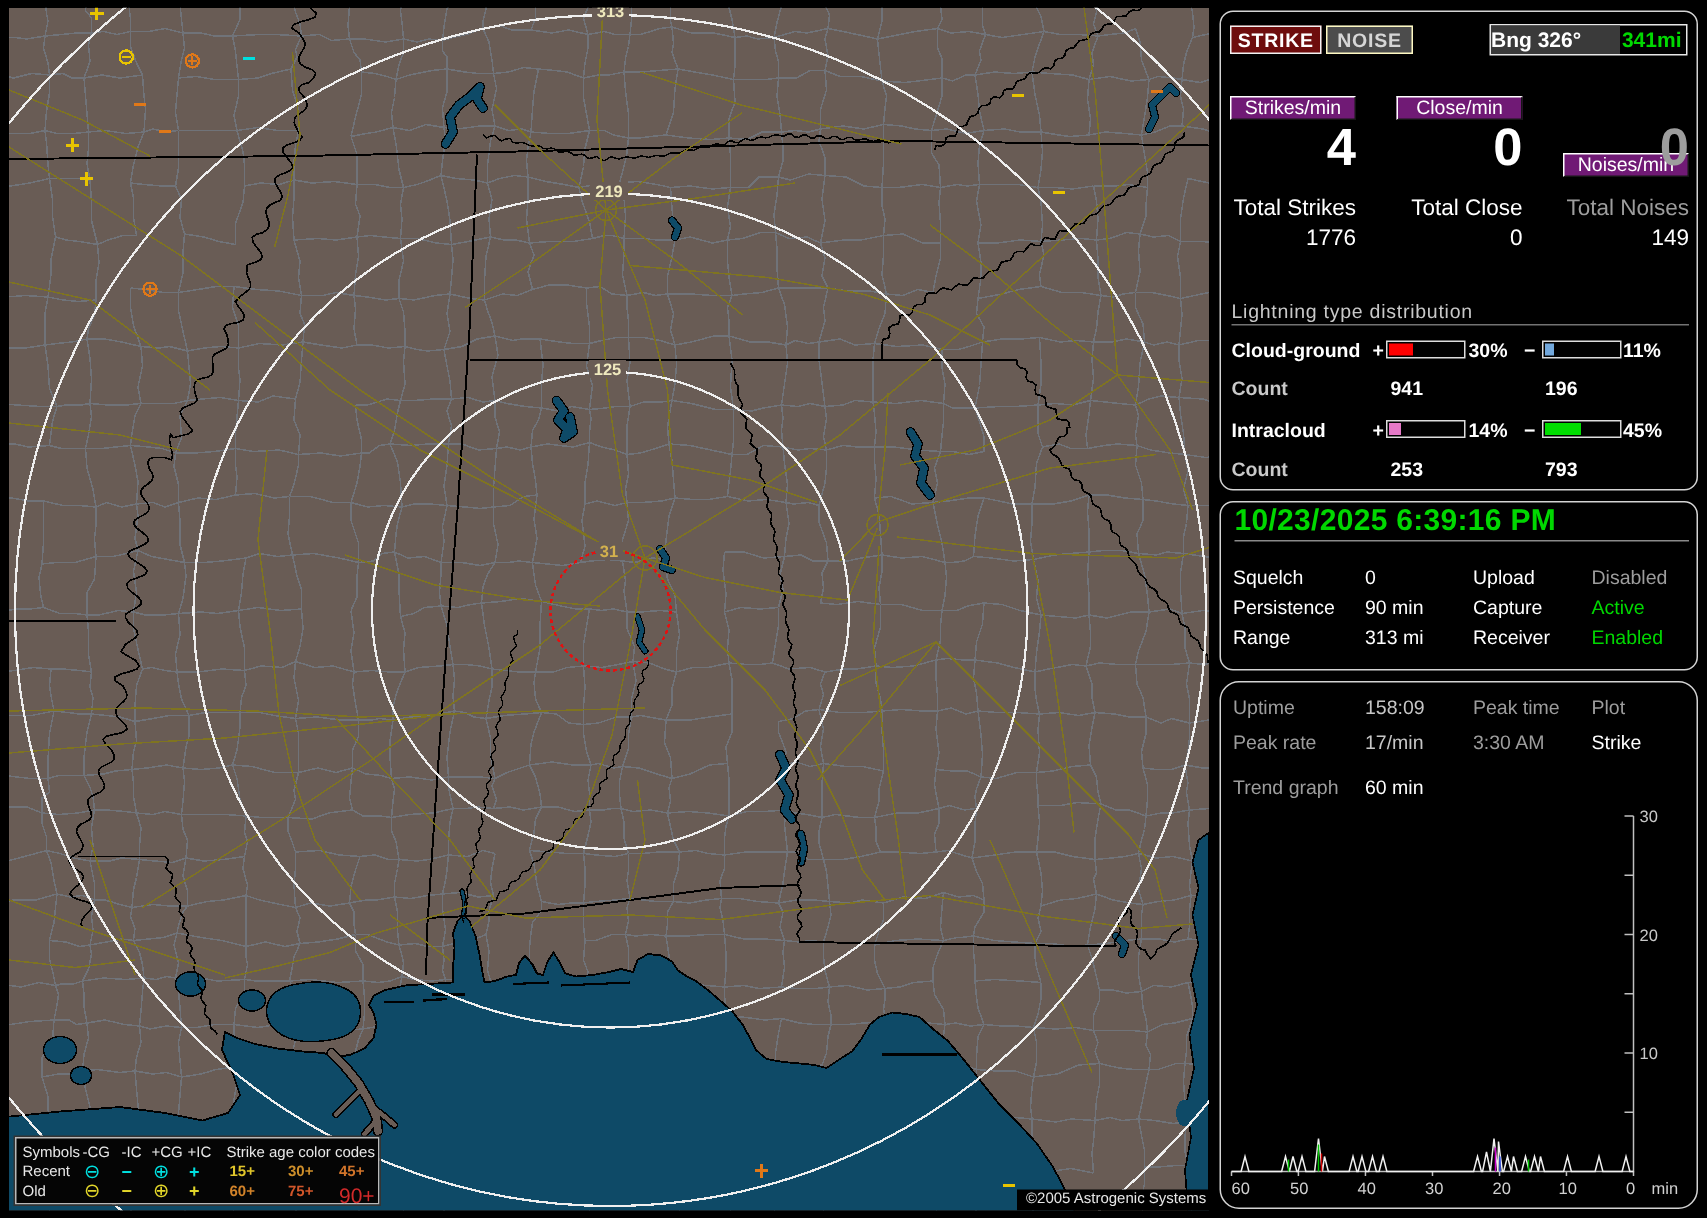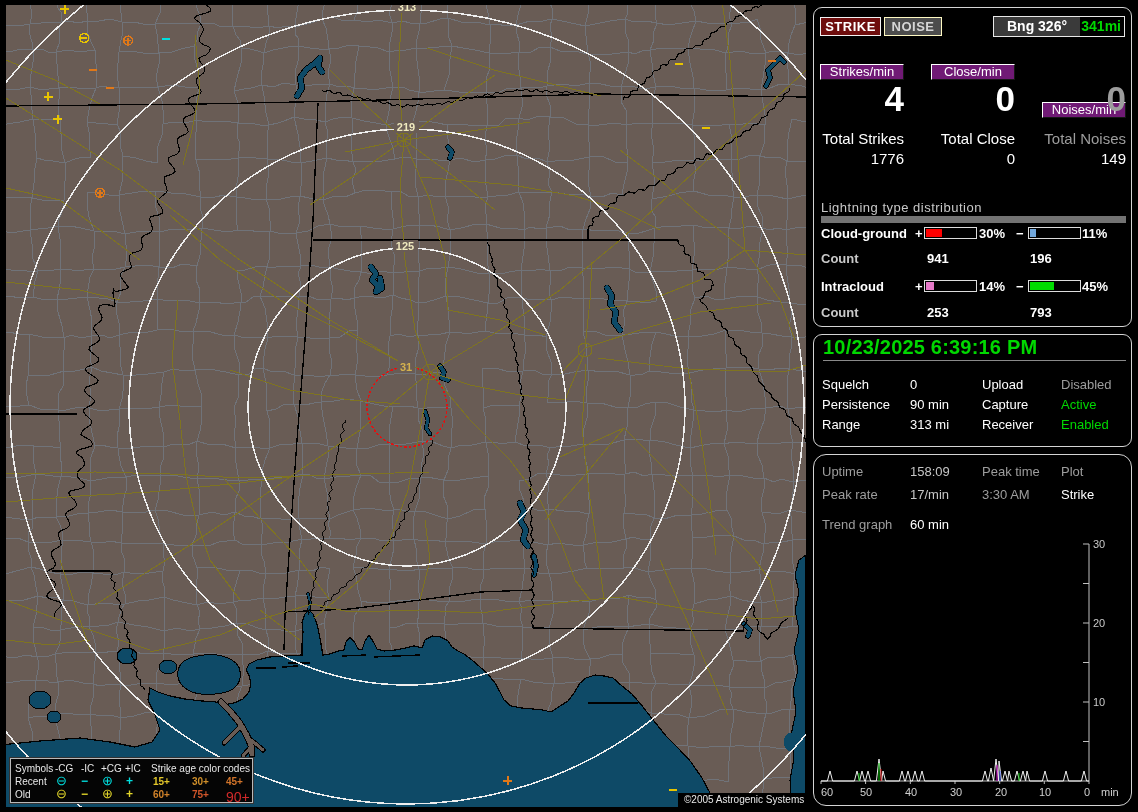--- a/index.html
+++ b/index.html
@@ -191,36 +191,36 @@
         <span style="position:absolute;left:181px;top:30px;color:#d2562a;font-weight:bold;font-size:10px;white-space:nowrap">75+</span>
         <span style="position:absolute;left:215px;top:30px;color:#d22a2a;font-weight:normal;font-size:14px;white-space:nowrap">90+</span>
       </div>
 <div id="copy">©2005 Astrogenic Systems</div>
 </div>
 
 <div class="panel" id="p1">
   <div class="sqbtn" style="left:6px;top:9px;width:61px;background:#6e0d0d;border:1px solid #f2f2f2;color:#fff">STRIKE</div>
   <div class="sqbtn" style="left:70px;top:9px;width:58px;background:#4c4c4c;border:1px solid #fef9c3;color:#d6d6d6">NOISE</div>
   <div style="position:absolute;left:179px;top:8px;width:132px;height:21px;border:1px solid #e8e8e8;background:#000;font-weight:bold;font-size:14px;line-height:19px">
-     <span style="position:absolute;left:0;top:0;bottom:0;width:86px;background:#3a3a3a;color:#fff;text-align:center">Bng 326°</span>
+     <span style="position:absolute;left:0;top:0;bottom:0;width:86px;background:#3a3a3a;color:#fff;">Bng 326°</span>
      <span style="position:absolute;right:3px;top:0;color:#00d800">341mi</span>
       </div>
   <div class="btn3d" style="left:6px;top:56px;width:84px;">Strikes/min</div>
   <div class="btn3d" style="left:117px;top:56px;width:84px;">Close/min</div>
   <div class="btn3d" style="left:228px;top:56px;width:84px;margin-top:38px;">Noises/min</div>
   <div class="bigv" style="left:0px;width:90px;">4</div>
   <div class="bigv" style="left:111px;width:90px;">0</div>
   <div class="bigv gray" style="left:222px;width:90px;">0</div>
   <div class="lbl" style="left:0px;width:90px;">Total Strikes</div>
   <div class="lbl" style="left:111px;width:90px;">Total Close</div>
   <div class="lbl gray" style="left:222px;width:90px;">Total Noises</div>
   <div class="val" style="left:0px;width:90px;">1776</div>
   <div class="val" style="left:111px;width:90px;">0</div>
   <div class="val" style="left:222px;width:90px;">149</div>
-  <div style="position:absolute;left:7px;top:192px;width:305px;color:#c9c9c9;font-size:13px;letter-spacing:0.5px;border-bottom:7px solid #737373;padding-bottom:1px">Lightning type distribution</div>
+  <div style="position:absolute;left:7px;top:192px;width:305px;color:#c9c9c9;font-size:13px;letter-spacing:0.5px;border-bottom:1px solid #737373;padding-bottom:1px">Lightning type distribution</div>
   <div class="row" style="left:7px;top:218px;font-weight:bold">Cloud-ground</div>
   <div class="row" style="left:101px;top:218px;font-weight:bold">+</div>
   <div class="row" style="left:110px;top:219px;width:53px;height:12px;border:1px solid #ddd;background:#000">
         <span style="position:absolute;left:1px;top:1px;bottom:1px;width:16px;background:#f00"></span>
       </div>
   <div class="row" style="left:165px;top:218px;font-weight:bold">30%</div>
   <div class="row" style="left:202px;top:218px;font-weight:bold">−</div>
   <div class="row" style="left:214px;top:219px;width:53px;height:12px;border:1px solid #ddd;background:#000">
         <span style="position:absolute;left:1px;top:1px;bottom:1px;width:6px;background:#72a8dc"></span>
       </div>

